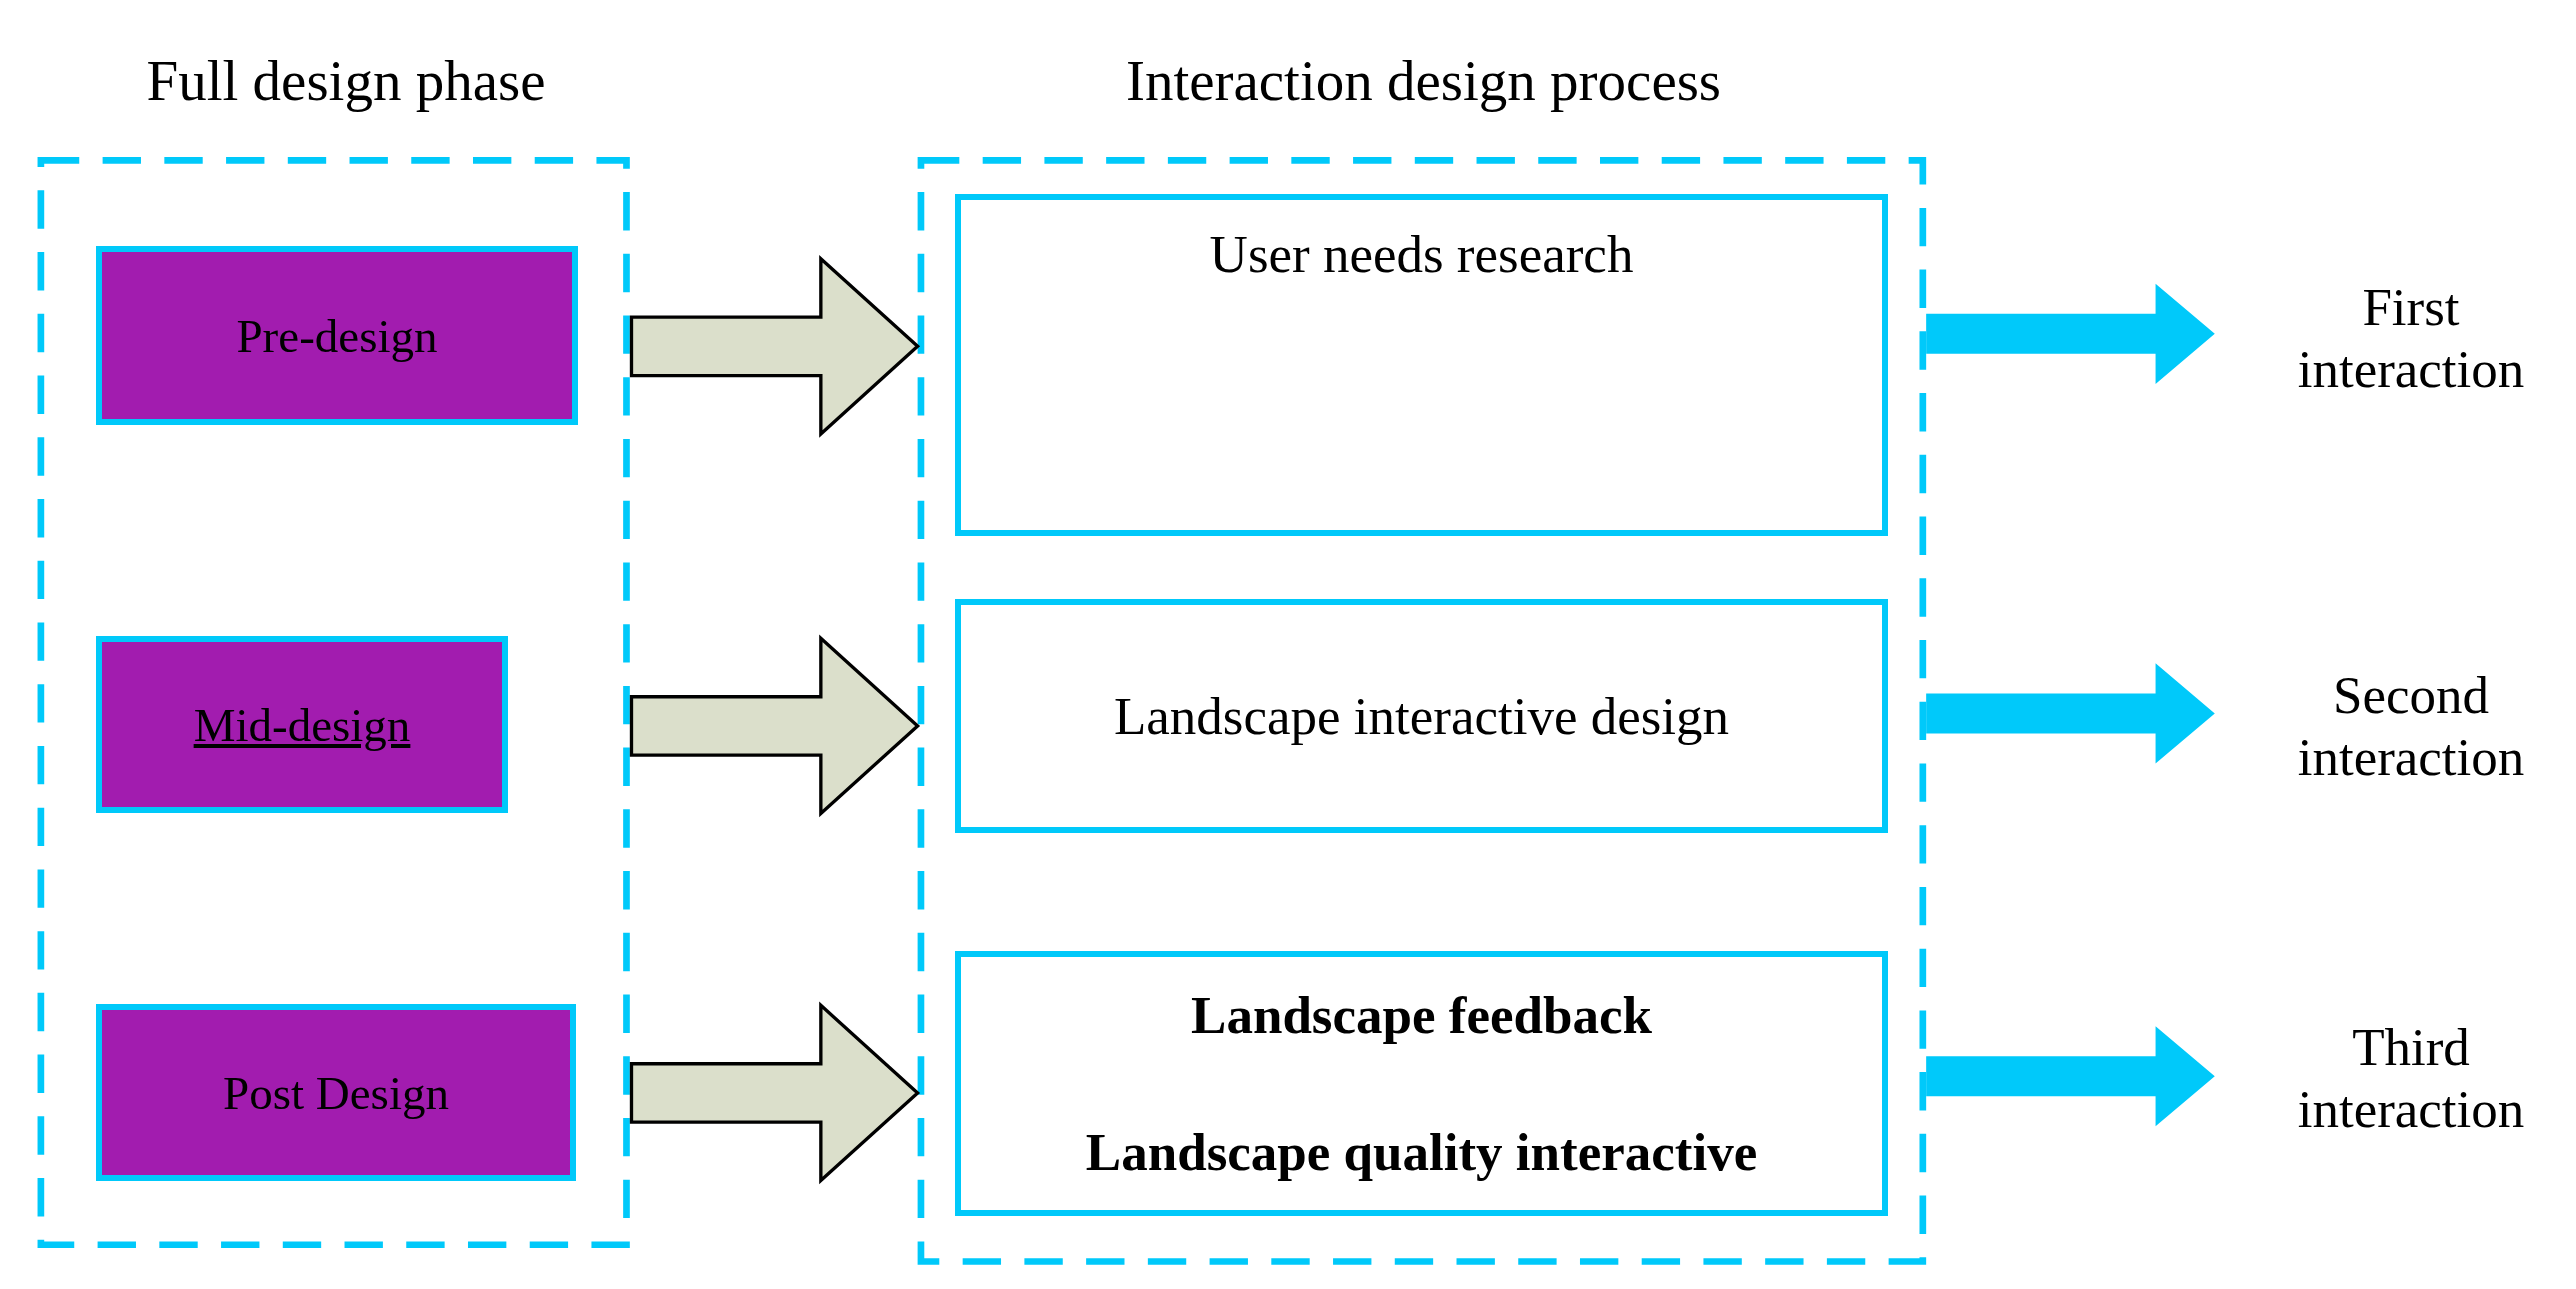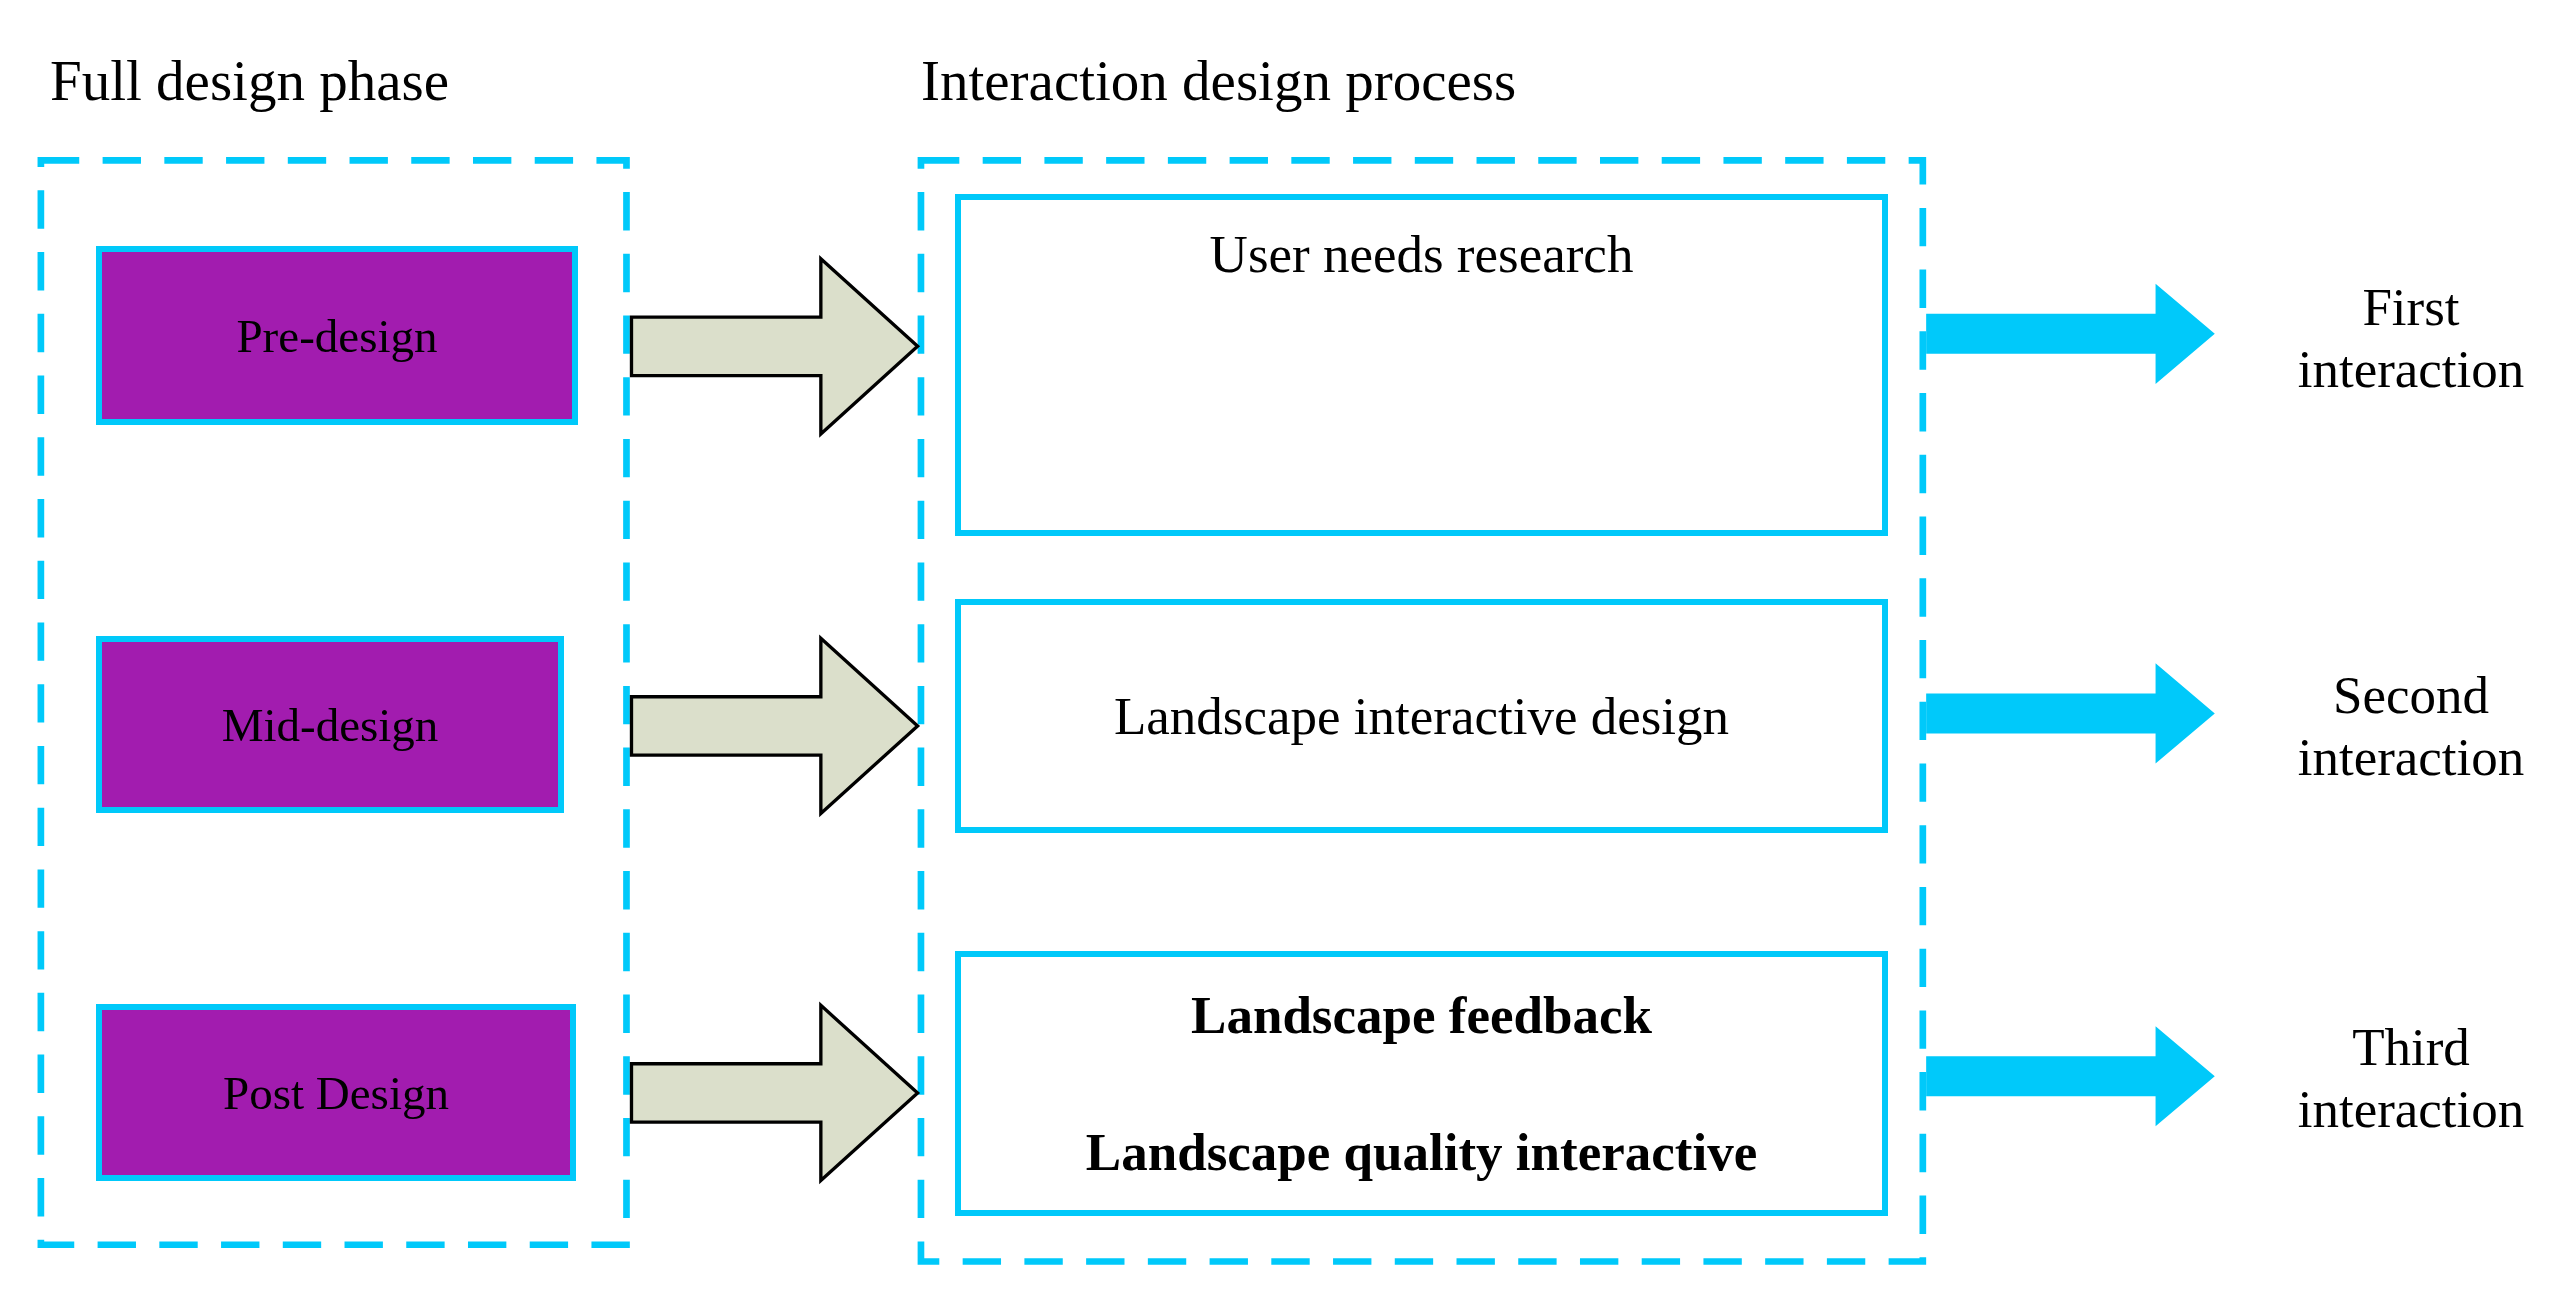--- a/index.html
+++ b/index.html
@@ -17,21 +17,21 @@
     position: relative;
     width: 2576px;
     height: 1290px;
     background: #ffffff;
     font-family: "Liberation Serif", "DejaVu Serif", serif;
     color: var(--ink);
     overflow: hidden;
   }
   .column-title {
     position: absolute;
-    text-align: left;
+    text-align: center;
     font-size: 57px;
     line-height: 67px;
     white-space: nowrap;
   }
   .title-left  { left: 50px;   width: 592px;  top: 47px; }
   .title-mid   { left: 921px; width: 1005px; top: 47px; }
 
   .layer-svg {
     position: absolute;
     left: 0; top: 0;
@@ -44,21 +44,21 @@
     box-sizing: border-box;
     display: flex;
     align-items: center;
     justify-content: center;
     font-size: 47px;
     line-height: 62px;
     text-align: center;
     background: #a21caf;
   }
   .box-pre  { left: 96px; top: 246px;  width: 482px; height: 179px; }
-  .box-mid  { left: 96px; top: 636px;  width: 468px; height: 177px; }
+  .box-mid  { left: 96px; top: 636px;  width: 412px; height: 177px; text-decoration: underline; }
   .box-post { left: 96px; top: 1004px; width: 480px; height: 177px; }
 
   .process-box {
     position: absolute;
     left: 955px;
     width: 933px;
     border: 6.7px solid var(--cyan);
     box-sizing: border-box;
     display: flex;
     flex-direction: column;

